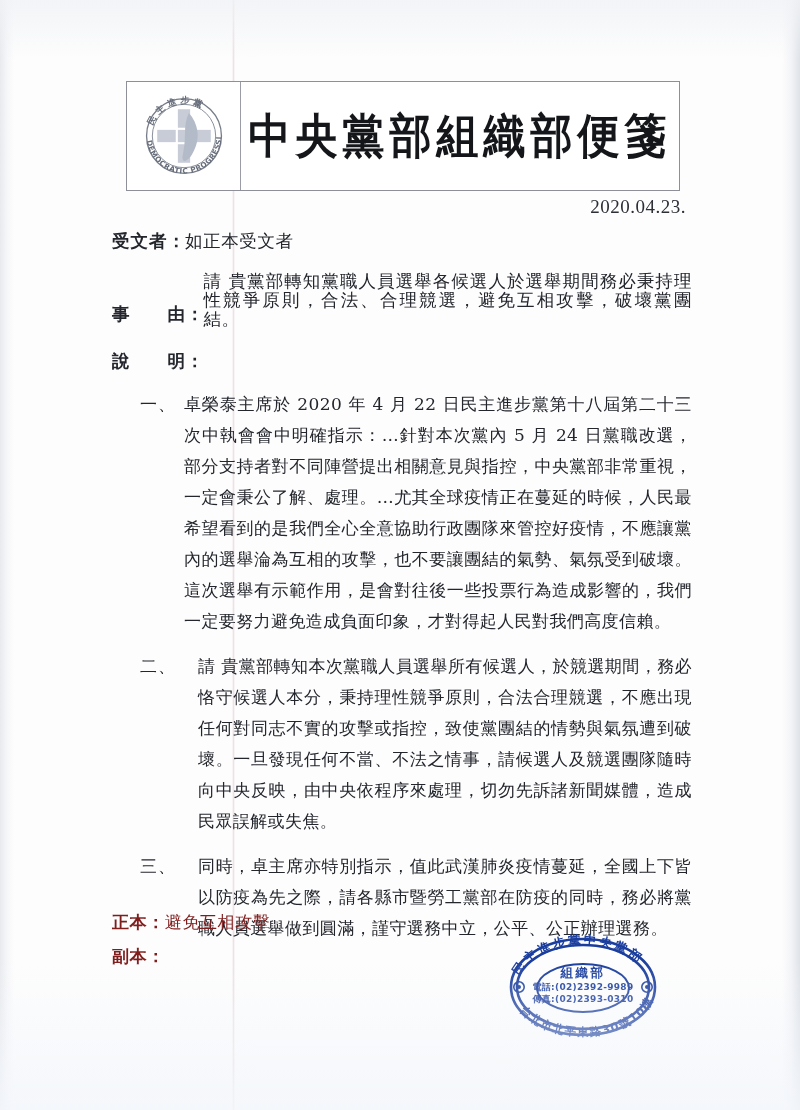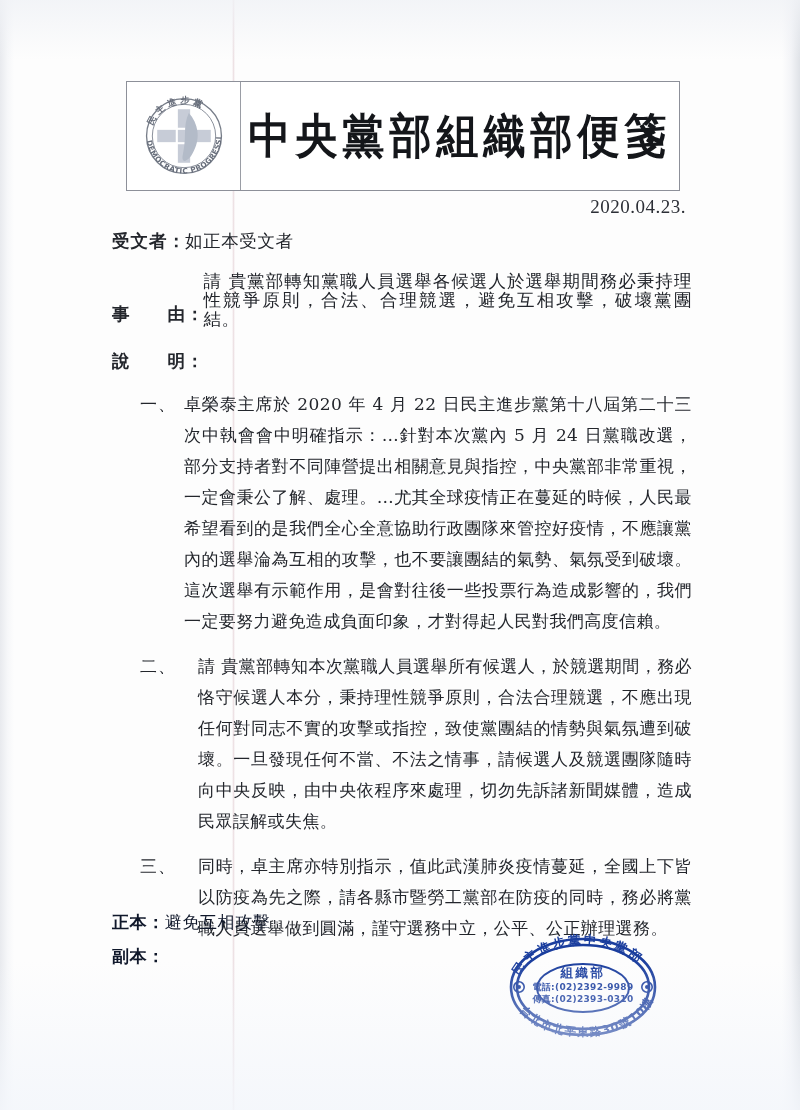--- a/index.html
+++ b/index.html
@@ -173,21 +173,21 @@
     letter-spacing: .4px;
   }
 
   
   .copies {
     position: absolute;
     left: 112px;
     top: 905px;
     width: 420px;
     font-family: "DejaVu Serif", "Liberation Serif", serif;
-    color: #0f172a;
+    color: #7f1d1d;
   }
   .copy-row {
     display: flex;
     font-size: 17px;
     line-height: 34px;
     letter-spacing: .6px;
   }
   .copy-label { flex: 0 0 auto; font-weight: 700; }
   .copy-value { flex: 1; }
 

